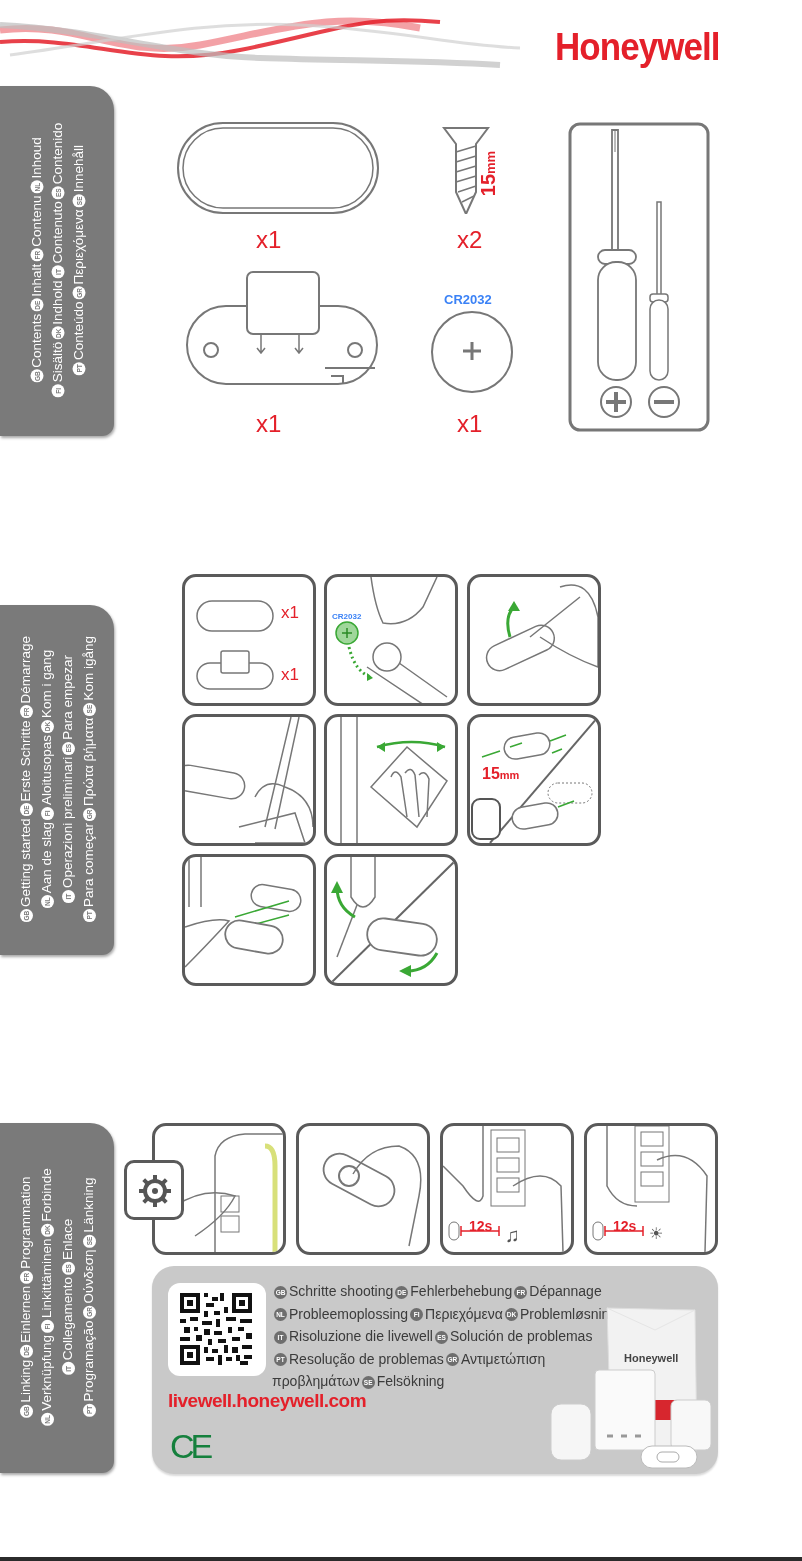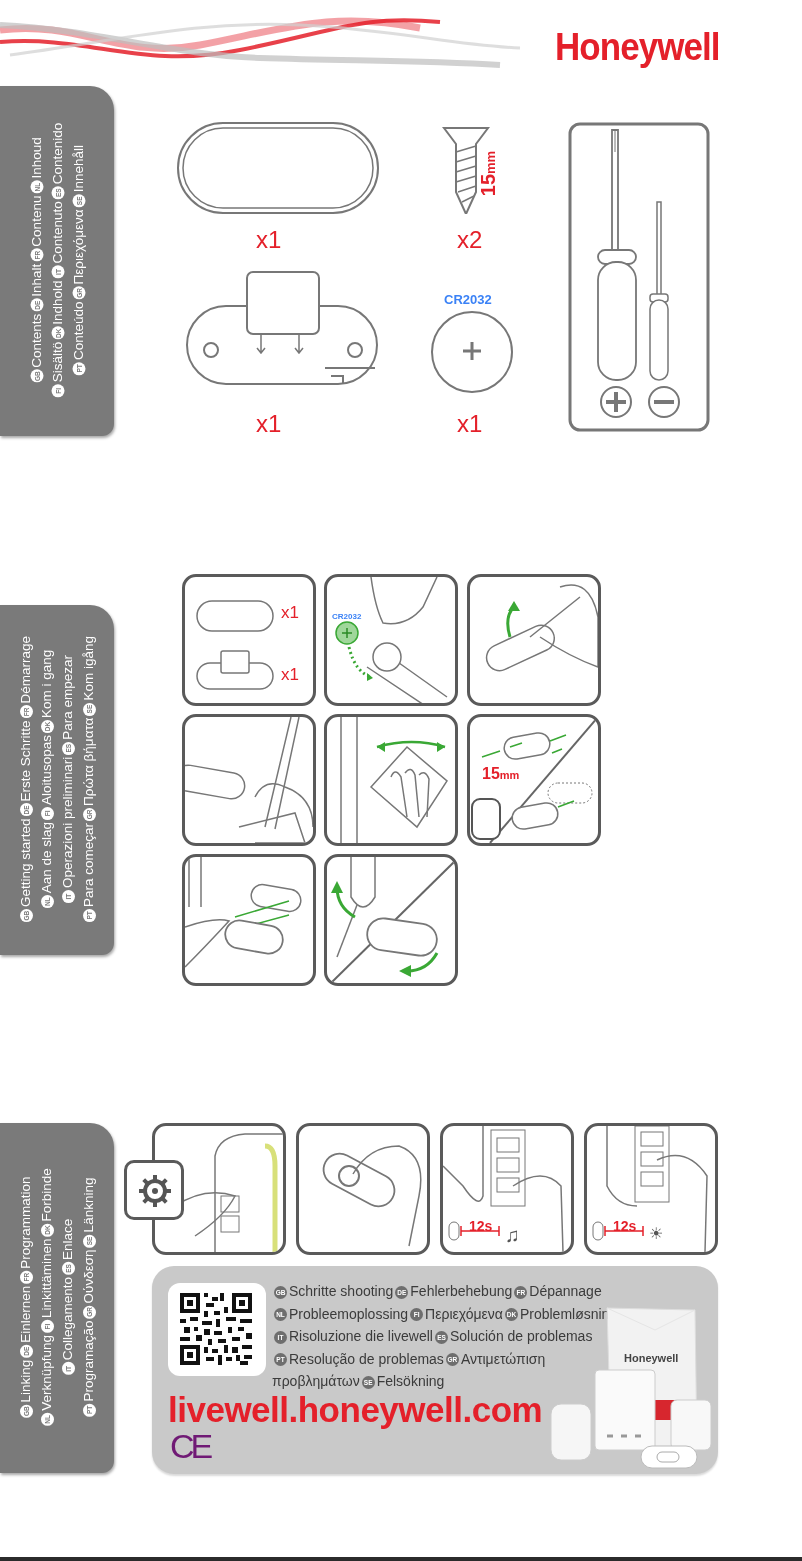--- a/index.html
+++ b/index.html
@@ -11,22 +11,22 @@
   .tab-text { position:absolute; left:57px; top:50%; transform:translate(-50%,-50%) rotate(-90deg); white-space:nowrap; color:#fff; font-size:13.5px; line-height:21px; text-align:center; font-family:"Liberation Sans Narrow","Liberation Sans", sans-serif; }
   .tab-line { display:block; }
   .flag { display:inline-block; width:13px; height:13px; border-radius:50%; background:#fff; color:#7a7a7a; font-size:6.5px; font-weight:bold; line-height:13px; text-align:center; vertical-align:middle; margin:0 2px; }
   .qty { font-weight:normal; color:#e4202a; font-size:24px; }
   .green { color:#3b82f6; font-weight:bold; }
   .panel { border:3px solid #5a5a5a; border-radius:14px; background:#fff; box-sizing:border-box; overflow:hidden; }
   .trouble { left:152px; top:1266px; width:566px; height:208px; background:#c9c9c9; border-radius:22px; box-shadow:0 2px 2px rgba(0,0,0,0.15); }
   .qr { left:168px; top:1283px; width:98px; height:93px; background:#fff; border-radius:12px; }
   .ts-lines { left:272px; top:1280px; color:#3b3b3b; font-size:14px; line-height:22.5px; font-family:"Liberation Sans Narrow","Liberation Sans", sans-serif; white-space:nowrap; }
   .ts-lines .flag { background:#6e6e6e; color:#fff; }
-  .url { left:168px; top:1390px; color:#e4202a; font-size:35px; font-weight:bold; letter-spacing:-0.5px;text-align:center; }
-  .ce { left:170px; top:1427px; font-size:34px; color:#701a75; letter-spacing:-4px; font-family:"Liberation Sans", sans-serif; }
+  .url { left:168px; top:1390px; color:#e4202a; font-size:19px; font-weight:bold; letter-spacing:-0.5px;text-align:center; }
+  .ce { left:170px; top:1427px; font-size:34px; color:#15803d; letter-spacing:-4px; font-family:"Liberation Sans", sans-serif; }
   .bottom-line { left:0; top:1557px; width:802px; height:4px; background:#2b2b2b; }
 </style>
 </head>
 <body>
 
 <svg class="abs swoosh" viewBox="0 0 560 75">
   <path d="M0 30 C80 20 120 60 200 45 S330 10 420 28" stroke="#f08a90" stroke-width="7" fill="none" opacity="0.8"></path>
   <path d="M0 42 C90 35 140 70 240 50 S360 15 440 22" stroke="#e4202a" stroke-width="4" fill="none" opacity="0.85"></path>
   <path d="M0 25 C100 30 170 55 260 58 S420 60 500 65" stroke="#bdbdbd" stroke-width="6" fill="none" opacity="0.7"></path>
   <path d="M10 55 C120 40 200 20 300 25 S450 45 520 48" stroke="#d0d0d0" stroke-width="3" fill="none" opacity="0.7"></path>

